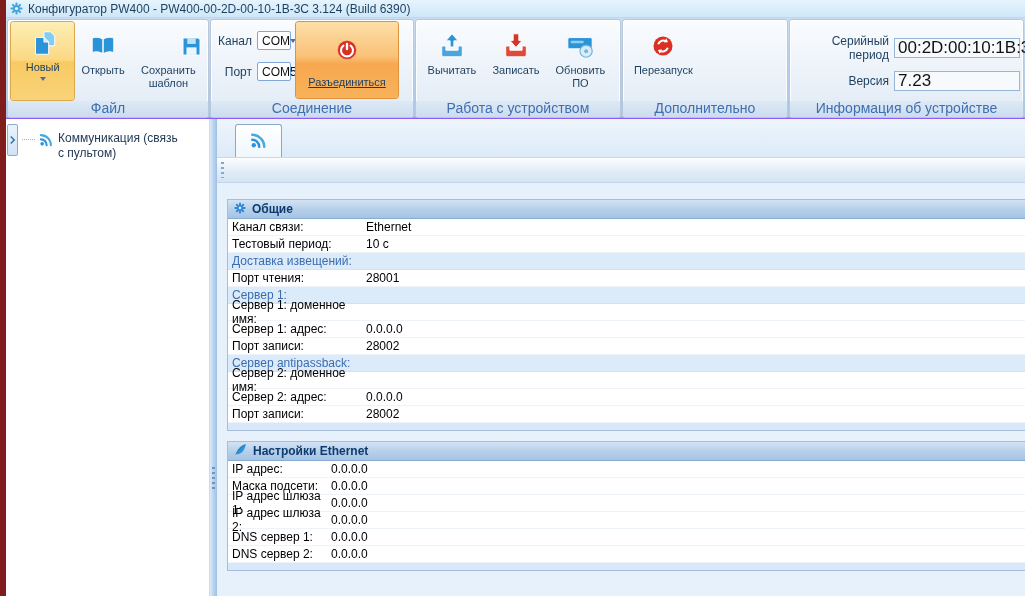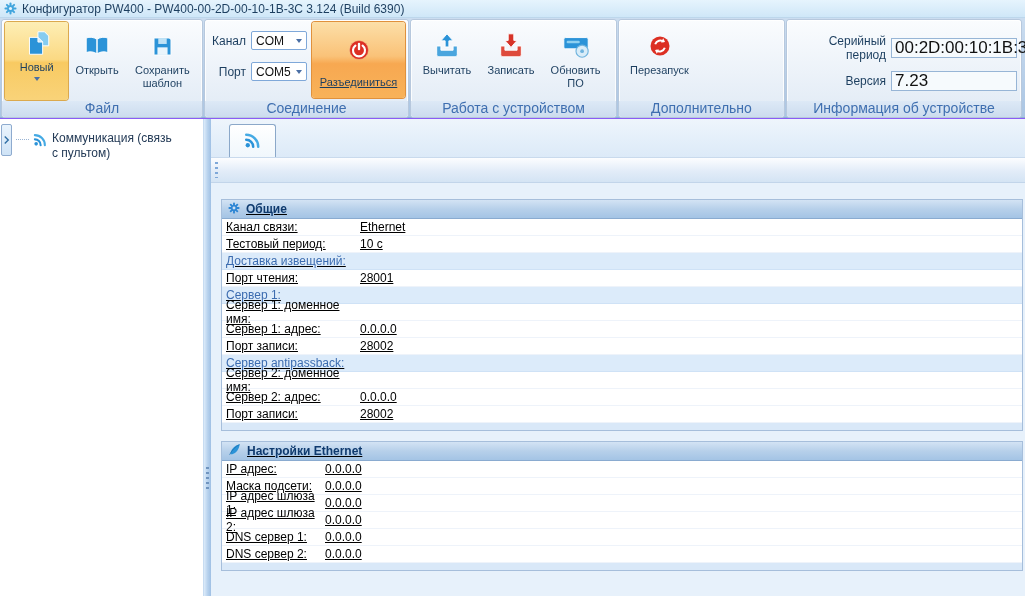--- a/index.html
+++ b/index.html
@@ -1,18 +1,18 @@
 <!DOCTYPE html>
 <html><head>
 <meta charset="utf-8">
 <style>
   * { margin:0; padding:0; box-sizing:border-box; }
   html,body { width:1025px; height:596px; overflow:hidden; }
   body { font-family:"Liberation Sans", sans-serif; font-size:12px; }
-  .app { width:1025px; height:596px; display:flex; flex-direction:column; background:#737373; }
+  .app { width:1025px; height:596px; display:flex; flex-direction:column; background:#7f1d1d;padding-left:6px; }
 
   
   .titlebar { height:18px; background:linear-gradient(180deg,#e6f4fd,#cfe7f8);
     display:flex; align-items:center; gap:5px; padding-left:4px;
     border-bottom:1px solid #bdd7ec; }
   .titlebar .ttext { color:#1c3e5f; font-size:12px; }
   .ticon { display:flex; align-items:center; }
 
   
   .ribbon { height:100px; background:linear-gradient(180deg,#cbddf0,#aac5e3);
@@ -31,29 +31,29 @@
     padding-top:5px; gap:2px; font-size:11px; color:#1c3e5f; text-align:center;
     border-radius:3px; line-height:1.15; cursor:default; }
   .bigbtn .bicon { height:32px; display:flex; align-items:center; justify-content:center; }
   .hl-yellow { background:linear-gradient(180deg,#fdeeb5 0%,#fbd983 48%,#f8ca62 52%,#f9d379 100%);
     box-shadow:0 0 0 1px #dba94e; }
   .hl-orange { background:linear-gradient(180deg,#fcdfa8 0%,#fac278 45%,#f7a851 55%,#f8b259 100%);
     box-shadow:0 0 0 1px #e0913c;text-decoration:underline; }
   .dd-arrow { width:0; height:0; border-left:3.5px solid transparent;
     border-right:3.5px solid transparent; border-top:4px solid #4a6fa5; margin-top:1px; }
 
-  .b-new { width:64px; } .b-open { width:58px; padding-top:8px;} .b-save { width:74px; padding-top:8px;}
+  .b-new { width:64px; } .b-open { width:58px; padding-top:8px;} .b-save { width:74px; padding-top:8px;align-items:flex-end;}
   .b-read { width:66px; padding-top:8px;} .b-write { width:62px; padding-top:8px;} .b-fw { width:67px; padding-top:8px;}
   .b-factory { width:82px; padding-top:8px;} .b-restart { width:75px; padding-top:8px;}
   .b-disc { width:102px; height:76px; margin-left:5px; padding-top:12px; gap:10px; }
 
   .conn-left { display:flex; flex-direction:column; justify-content:flex-start; padding-top:9px; gap:12px; }
   .form-row { display:flex; align-items:center; gap:5px; }
   .form-row .flabel { width:38px; text-align:right; color:#1c3e5f; font-size:12px; }
-  .select { width:56px; height:19px; background:#fff; border:1px solid #7fa8d9; border-radius:2px;
+  .select { width:34px; height:19px; background:#fff; border:1px solid #7fa8d9; border-radius:2px;
     display:flex; align-items:center; justify-content:space-between; padding:0 4px; font-size:12px; color:#111; }
   .sel-arrow { width:0; height:0; border-left:3.5px solid transparent;
     border-right:3.5px solid transparent; border-top:4px solid #4a6fa5; }
 
   .info-col { display:flex; flex-direction:column; gap:9px; padding-top:12px; width:100%; }
   .info-row { display:flex; align-items:center; gap:5px; }
   .info-row .flabel2 { width:96px; text-align:right; color:#1c3e5f; font-size:12px; }
   .field { width:126px; height:20px; background:#f6fafd; border:1px solid #97b5d6;
     display:flex; align-items:center; padding:0 3px; font-size:17px; color:#111; }
 
@@ -66,21 +66,21 @@
   .tree-item { margin:12px 0 0 16px; display:flex; align-items:flex-start; gap:4px; }
   .tree-dots { width:13px; border-bottom:1px dotted #9ab4d4; margin-top:8px; }
   .tree-icon { margin-top:1px; }
   .tree-label { width:128px; color:#233a56; font-size:12px; line-height:1.25; }
 
   .splitter { width:8px; background:linear-gradient(90deg,#dcebfa,#b9d3ee 50%,#9fc0e4);
     border-left:1px solid #c7dcf2; position:relative; cursor:col-resize; }
   .splitter .grip { position:absolute; left:2px; top:73%; width:3px; height:22px;
     background:repeating-linear-gradient(180deg,#6f94bf 0 2px,transparent 2px 5px); }
 
-  .content { flex:1; display:flex; flex-direction:column; background:#e7f1fb; min-width:0;text-decoration:underline; }
+  .content { flex:1; display:flex; flex-direction:column; background:#e7f1fb; min-width:0; }
   .tabstrip { height:38px; background:linear-gradient(180deg,#eef5fc,#dceaf8);
     display:flex; align-items:flex-end; padding-left:18px; }
   .tab { width:47px; height:33px; background:linear-gradient(180deg,#ffffff,#f0f7fc);
     border:1px solid #8ba8c9; border-bottom:none; border-radius:3px 3px 0 0;
     display:flex; align-items:center; justify-content:center; }
   .cbar { height:26px; background:linear-gradient(180deg,#fcfdff,#e2ecf8 55%,#d4e4f4);
     border-top:1px solid #c9daed; border-bottom:1px solid #c2d5ea;
     display:flex; align-items:center; padding-left:4px; }
   .cbar .grip2 { width:3px; height:16px;
     background:repeating-linear-gradient(180deg,#7fa8d9 0 2px,transparent 2px 5px); }

